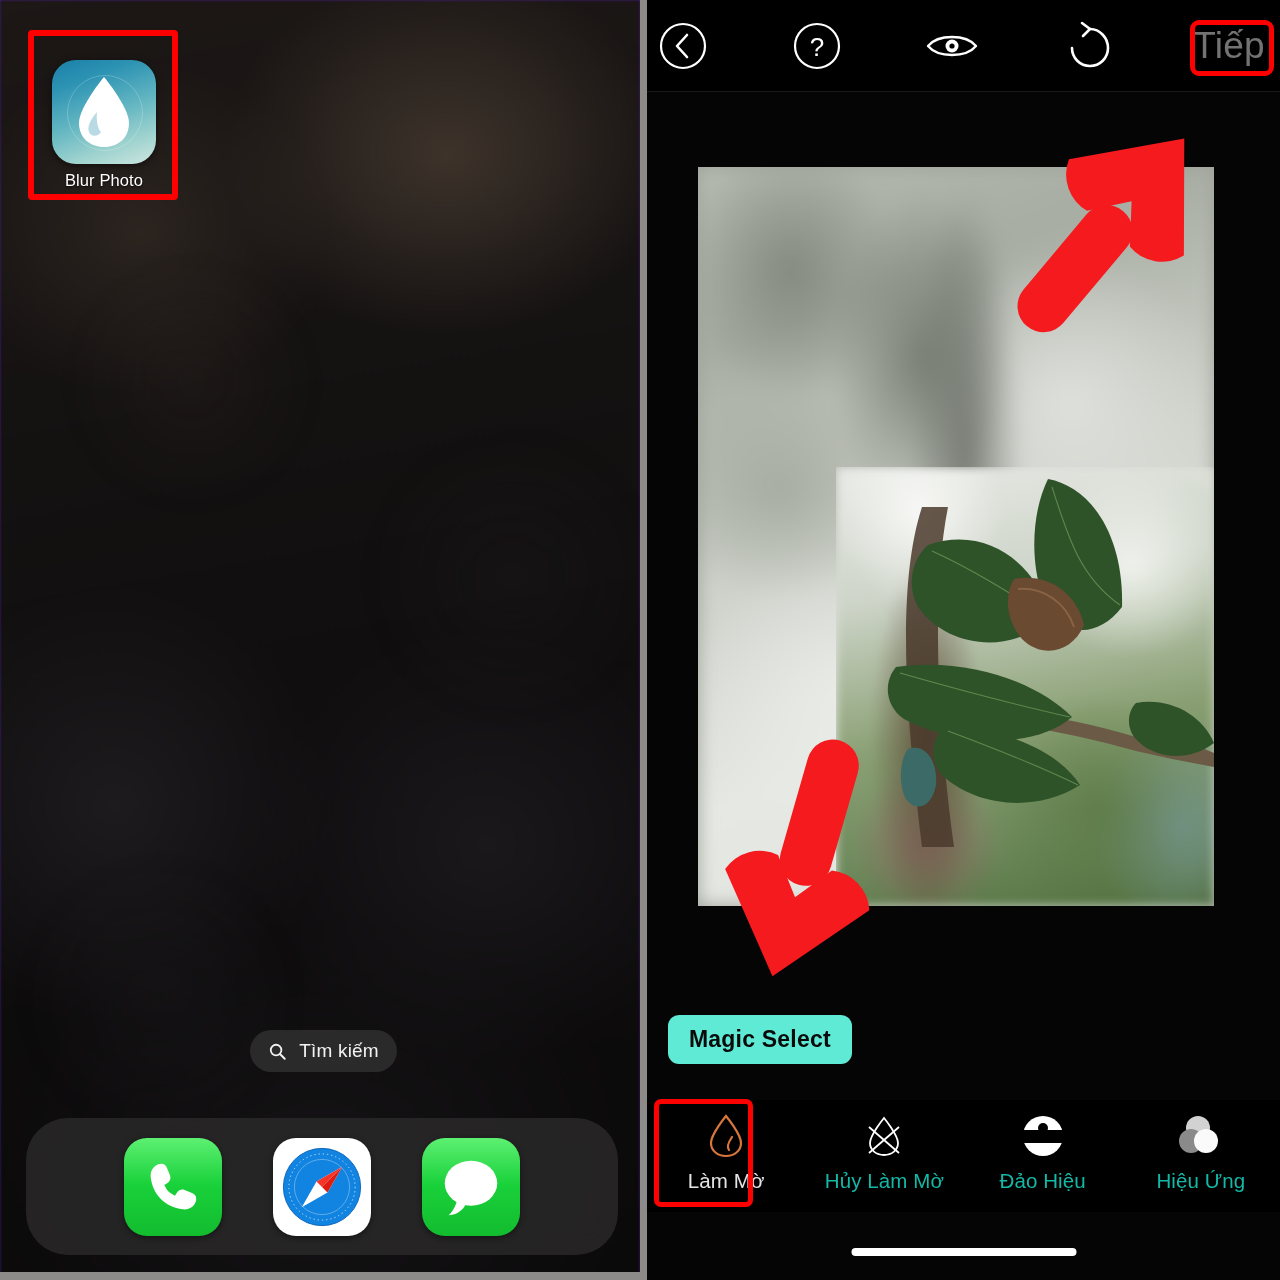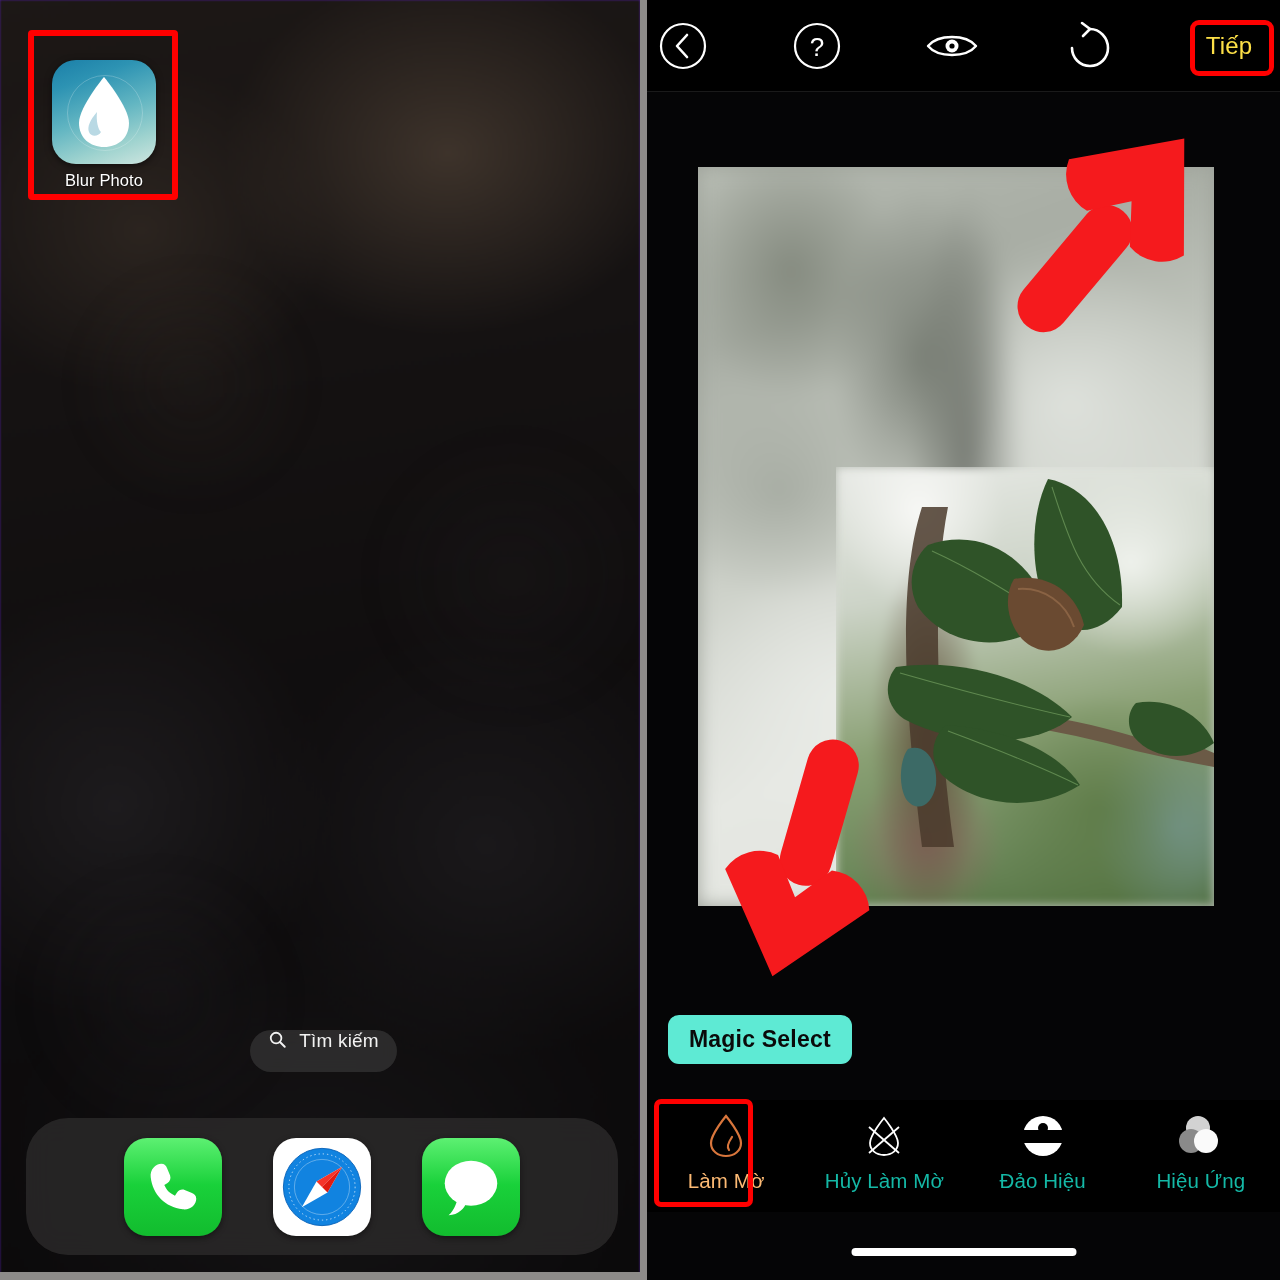--- a/index.html
+++ b/index.html
@@ -98,20 +98,21 @@
   #hl-app { left: 28px; top: 30px; width: 150px; height: 170px; }
 
   
   .search-pill {
     position: absolute;
     left: 250px; top: 1030px;
     width: 147px; height: 42px;
     border-radius: 21px;
     background: rgba(60,60,60,0.62);
     display: flex;
+    align-items: center;
     justify-content: center;
     gap: 12px;
     backdrop-filter: blur(8px);
   }
   .search-pill .lbl {
     font-size: 19px;
     color: #f2f2f2;
     letter-spacing: 0.2px;
   }
 
@@ -184,22 +185,22 @@
     align-items: center;
     justify-content: center;
   }
   #tb-back { left: 6px;  width: 60px; height: 60px; }
   #tb-help { left: 140px; width: 60px; height: 60px; }
   #tb-eye  { left: 275px; width: 60px; height: 60px; }
   #tb-undo { left: 413px; width: 60px; height: 60px; }
   #tb-next {
     left: 542px;
     width: 80px; height: 48px;
-    color: #fde047;
-    font-size: 24px;
+    color: #737373;
+    font-size: 37px;
     letter-spacing: 0.2px;
   }
   #hl-next {
     left: 1190px; top: 20px; width: 84px; height: 56px;
     border-width: 5px; border-radius: 9px;
   }
 
   
   .photo-frame {
     position: absolute;
@@ -273,21 +274,21 @@
     padding-top: 10px;
     gap: 7px;
   }
   .tool-icon { height: 52px; display: flex; align-items: center; justify-content: center; }
   .tool-label {
     font-size: 20.5px;
     color: #14b8a6;
     letter-spacing: 0.1px;
     white-space: nowrap;
   }
-  .tool-item.active .tool-label { color: #fdba74; }
+  .tool-item.active .tool-label { color: #e5e5e5; }
   #hl-blur {
     left: 654px; top: 1099px; width: 99px; height: 108px;
     border-width: 5px; border-radius: 7px;
   }
   .home-indicator {
     position: absolute;
     left: 50%; top: 1248px;
     transform: translateX(-50%);
     width: 225px; height: 8px;
     border-radius: 4px;

